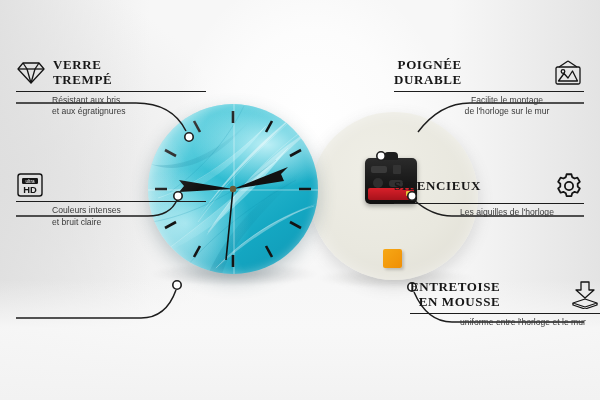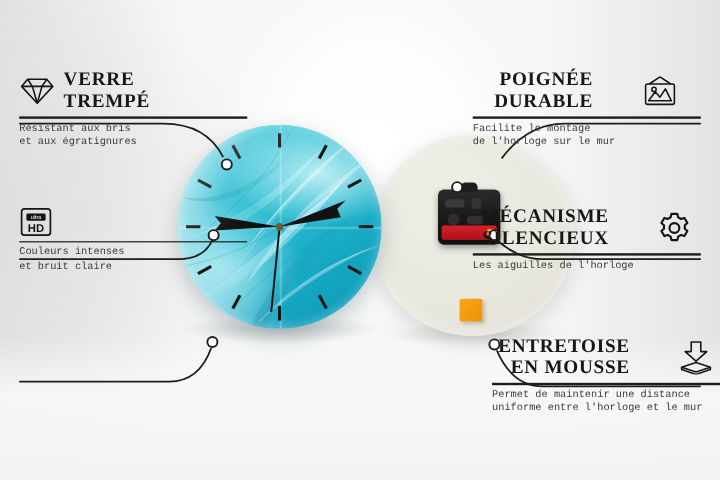--- a/index.html
+++ b/index.html
@@ -22,35 +22,35 @@
   .bg-band.r{right:0;width:150px;background:linear-gradient(270deg,rgba(224,224,224,.85),rgba(240,240,240,0));}
   .bg-floor{position:absolute;left:0;right:0;bottom:0;height:120px;
     background:linear-gradient(180deg,rgba(255,255,255,0) 0%,rgba(248,248,248,.9) 40%,#f2f2f2 100%);}
 
   svg.lines{position:absolute;left:0;top:0;width:600px;height:400px;pointer-events:none;}
 
   
   .feat{position:absolute;width:190px;}
   .feat .hdr{display:flex;align-items:center;gap:7px;}
   .feat.left  .hdr{justify-content:flex-start;}
-  .feat.right .hdr{justify-content:center;gap:40px;}
+  .feat.right .hdr{justify-content:space-between;gap:40px;}
   .feat .ttl{
     font-family:"Liberation Serif", serif;
-    font-weight:bold;font-size:16px;line-height:1.14;
+    font-weight:bold;font-size:13px;line-height:1.14;
     letter-spacing:.6px;color:#171717;text-transform:uppercase;
   }
   .feat.left  .ttl{text-align:left;}
   .feat.right .ttl{text-align:right;}
   .feat .rule{height:1.4px;background:#1d1d1d;margin-top:3px;width:100%;}
   .feat .cap{
-    font-family:Liberation Mono, monospace;
-    font-size:8.6px;line-height:1.32;color:#3a3a3a;margin-top:3px;
+    font-family:Liberation Sans, sans-serif;
+    font-size:8.6px;line-height:1.32;color:#3a3a3a;margin-top:3px;margin-left:36px;
   }
   .feat.left  .cap{text-align:left;}
-  .feat.right .cap{text-align:left;}
+  .feat.right .cap{text-align:center;}
   .ico{flex:0 0 auto;display:block;}
 
   
   #f-verre    {left:16px; top:58px;}
   #f-print    {left:16px; top:172px;}
   #f-bords    {left:16px; top:279px;}
   #f-poignee  {left:394px;top:58px;}
   #f-mecanisme{left:394px;top:172px;}
   #f-entretoise{left:410px;top:280px;}
 
@@ -277,21 +277,20 @@
     <div class="rule"></div>
     <div class="cap">
       <div>Facilite le montage</div>
       <div>de l'horloge sur le mur</div>
     </div>
   </div>
 
   <div class="feat right" id="f-mecanisme">
     <div class="hdr">
       <div class="ttl">
-        <div>MÉCANISME</div>
         <div>SILENCIEUX</div>
       </div>
       <svg class="ico" width="30" height="28" viewBox="0 0 30 30">
         <g fill="none" stroke="#141414" stroke-width="1.9" stroke-linejoin="round">
           <path d="M12.4 2.4 h5.2 l.8 3.1 2.6 1.5 3.0-1.0 2.6 4.5 -2.3 2.1 0 3.0 2.3 2.1 -2.6 4.5 -3.0-1.0 -2.6 1.5 -.8 3.1 h-5.2 l-.8-3.1 -2.6-1.5 -3.0 1.0 -2.6-4.5 2.3-2.1 0-3.0 -2.3-2.1 2.6-4.5 3.0 1.0 2.6-1.5 Z"></path>
           <circle cx="15" cy="15" r="4.4"></circle>
         </g>
       </svg>
     </div>
     <div class="rule"></div>
@@ -309,18 +308,17 @@
       <svg class="ico" width="30" height="28" viewBox="0 0 30 28">
         <g fill="none" stroke="#141414" stroke-width="1.3" stroke-linejoin="round">
           <path d="M11 1 h8 v8 h5 l-9 8 -9-8 h5 Z"></path>
           <path d="M15 18 L3 22 L15 26 L27 22 Z"></path>
           <path d="M3 22 v2 l12 4 12-4 v-2"></path>
         </g>
       </svg>
     </div>
     <div class="rule"></div>
     <div class="cap">
-      <div>Permet de maintenir une distance</div>
       <div>uniforme entre l'horloge et le mur</div>
     </div>
   </div>
 
 </div>
 
 </body></html>

